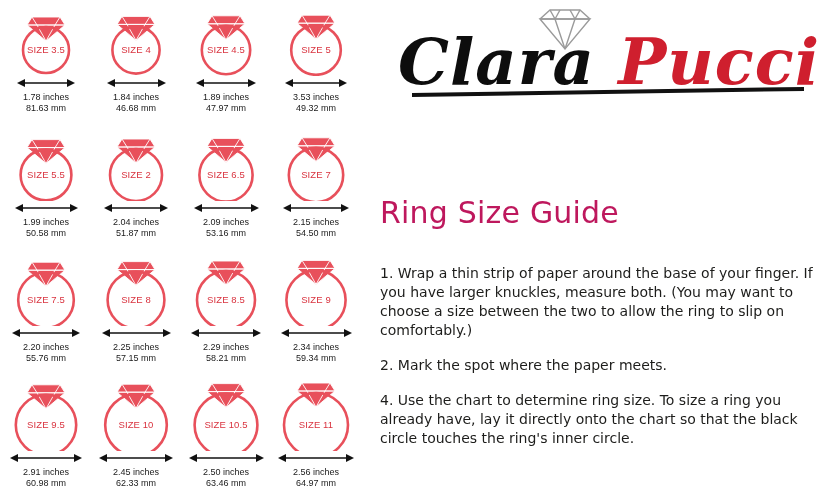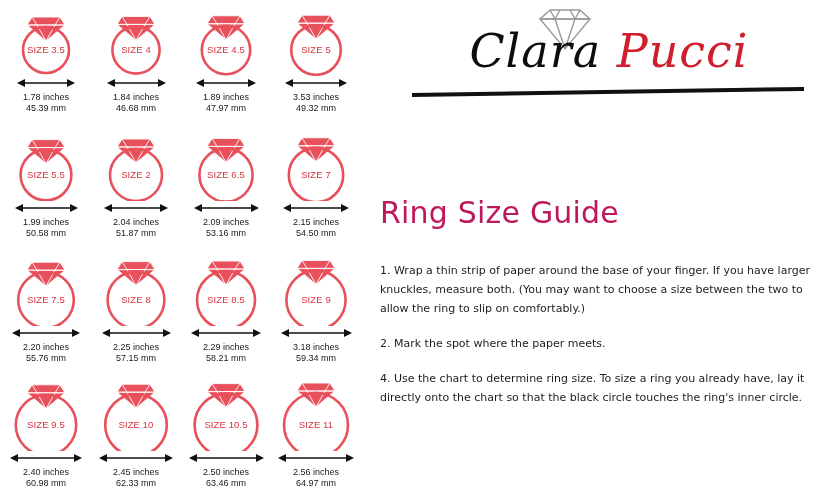--- a/index.html
+++ b/index.html
@@ -94,22 +94,22 @@
     top: 2px;
   }
   .logo-text {
     position: absolute;
     left: 0;
     top: 20px;
     width: 450px;
     text-align: center;
     font-family: "DejaVu Serif", serif;
     font-style: italic;
-    font-size: 46px;
-    font-weight: normal;
+    font-size: 64px;
+    font-weight: bold;
     letter-spacing: 1px;
     white-space: nowrap;
   }
   .logo-clara { color: #0d0d0d; }
   .logo-pucci { color: #cf1f2e; }
   .logo-underline {
     position: absolute;
     left: 28px;
     top: 86px;
     width: 392px;
@@ -127,21 +127,21 @@
     font-family: "DejaVu Sans", sans-serif;
     letter-spacing: 0.2px;
   }
   .steps {
     position: absolute;
     left: 6px;
     top: 250px;
     width: 452px;
   }
   .step {
-    font-size: 11px;
+    font-size: 14px;
     line-height: 19px;
     color: #1d1d1b;
     margin-bottom: 16px;
     font-family: "DejaVu Sans", sans-serif;
   }
   .step:last-child { margin-bottom: 4px; }
 </style>
 </head>
 <body>
 
@@ -164,21 +164,21 @@
         </div>
         <div class="arrow-row">
       <svg width="90" height="14" viewBox="0 0 90 14">
         <line x1="22" y1="7" x2="68" y2="7" stroke="#111" stroke-width="1.6"></line>
         <path d="M16 7 L24 3 L24 11 Z" fill="#111"></path>
         <path d="M74 7 L66 3 L66 11 Z" fill="#111"></path>
       </svg>
         </div>
         <div class="meas">
           <div>1.78 inches</div>
-          <div>45.39 mm</div>
+          <div>81.63 mm</div>
         </div>
       </div>
       <div class="size-cell">
         <div class="ring-art">
       <svg width="90" height="68" viewBox="0 0 90 68">
         <g>
           <path d="M31 8.399999999999999 L59 8.399999999999999 L64 16.4 L45 32.4 L26 16.4 Z" fill="#e8505b" stroke="#ffffff" stroke-width="0.9"></path>
           <path d="M31 8.399999999999999 L36 16.4 L26 16.4" fill="none" stroke="#ffffff" stroke-width="0.9"></path>
           <path d="M59 8.399999999999999 L54 16.4 L64 16.4" fill="none" stroke="#ffffff" stroke-width="0.9"></path>
           <path d="M36 16.4 L45 32.4 L54 16.4 Z" fill="none" stroke="#ffffff" stroke-width="0.9"></path>
@@ -449,21 +449,21 @@
           <div class="size-label">SIZE 9</div>
         </div>
         <div class="arrow-row">
       <svg width="90" height="14" viewBox="0 0 90 14">
         <line x1="16" y1="7" x2="75" y2="7" stroke="#111" stroke-width="1.6"></line>
         <path d="M10 7 L18 3 L18 11 Z" fill="#111"></path>
         <path d="M81 7 L73 3 L73 11 Z" fill="#111"></path>
       </svg>
         </div>
         <div class="meas">
-          <div>3.18 inches</div>
+          <div>2.34 inches</div>
           <div>59.34 mm</div>
         </div>
       </div>
       <div class="size-cell">
         <div class="ring-art">
       <svg width="90" height="68" viewBox="0 0 90 68">
         <g>
           <path d="M31 1.8000000000000007 L59 1.8000000000000007 L64 9.8 L45 25.8 L26 9.8 Z" fill="#e8505b" stroke="#ffffff" stroke-width="0.9"></path>
           <path d="M31 1.8000000000000007 L36 9.8 L26 9.8" fill="none" stroke="#ffffff" stroke-width="0.9"></path>
           <path d="M59 1.8000000000000007 L54 9.8 L64 9.8" fill="none" stroke="#ffffff" stroke-width="0.9"></path>
@@ -475,21 +475,21 @@
           <div class="size-label">SIZE 9.5</div>
         </div>
         <div class="arrow-row">
       <svg width="90" height="14" viewBox="0 0 90 14">
         <line x1="15" y1="7" x2="75" y2="7" stroke="#111" stroke-width="1.6"></line>
         <path d="M9 7 L17 3 L17 11 Z" fill="#111"></path>
         <path d="M81 7 L73 3 L73 11 Z" fill="#111"></path>
       </svg>
         </div>
         <div class="meas">
-          <div>2.40 inches</div>
+          <div>2.91 inches</div>
           <div>60.98 mm</div>
         </div>
       </div>
       <div class="size-cell">
         <div class="ring-art">
       <svg width="90" height="68" viewBox="0 0 90 68">
         <g>
           <path d="M31 1.1999999999999993 L59 1.1999999999999993 L64 9.2 L45 25.2 L26 9.2 Z" fill="#e8505b" stroke="#ffffff" stroke-width="0.9"></path>
           <path d="M31 1.1999999999999993 L36 9.2 L26 9.2" fill="none" stroke="#ffffff" stroke-width="0.9"></path>
           <path d="M59 1.1999999999999993 L54 9.2 L64 9.2" fill="none" stroke="#ffffff" stroke-width="0.9"></path>

